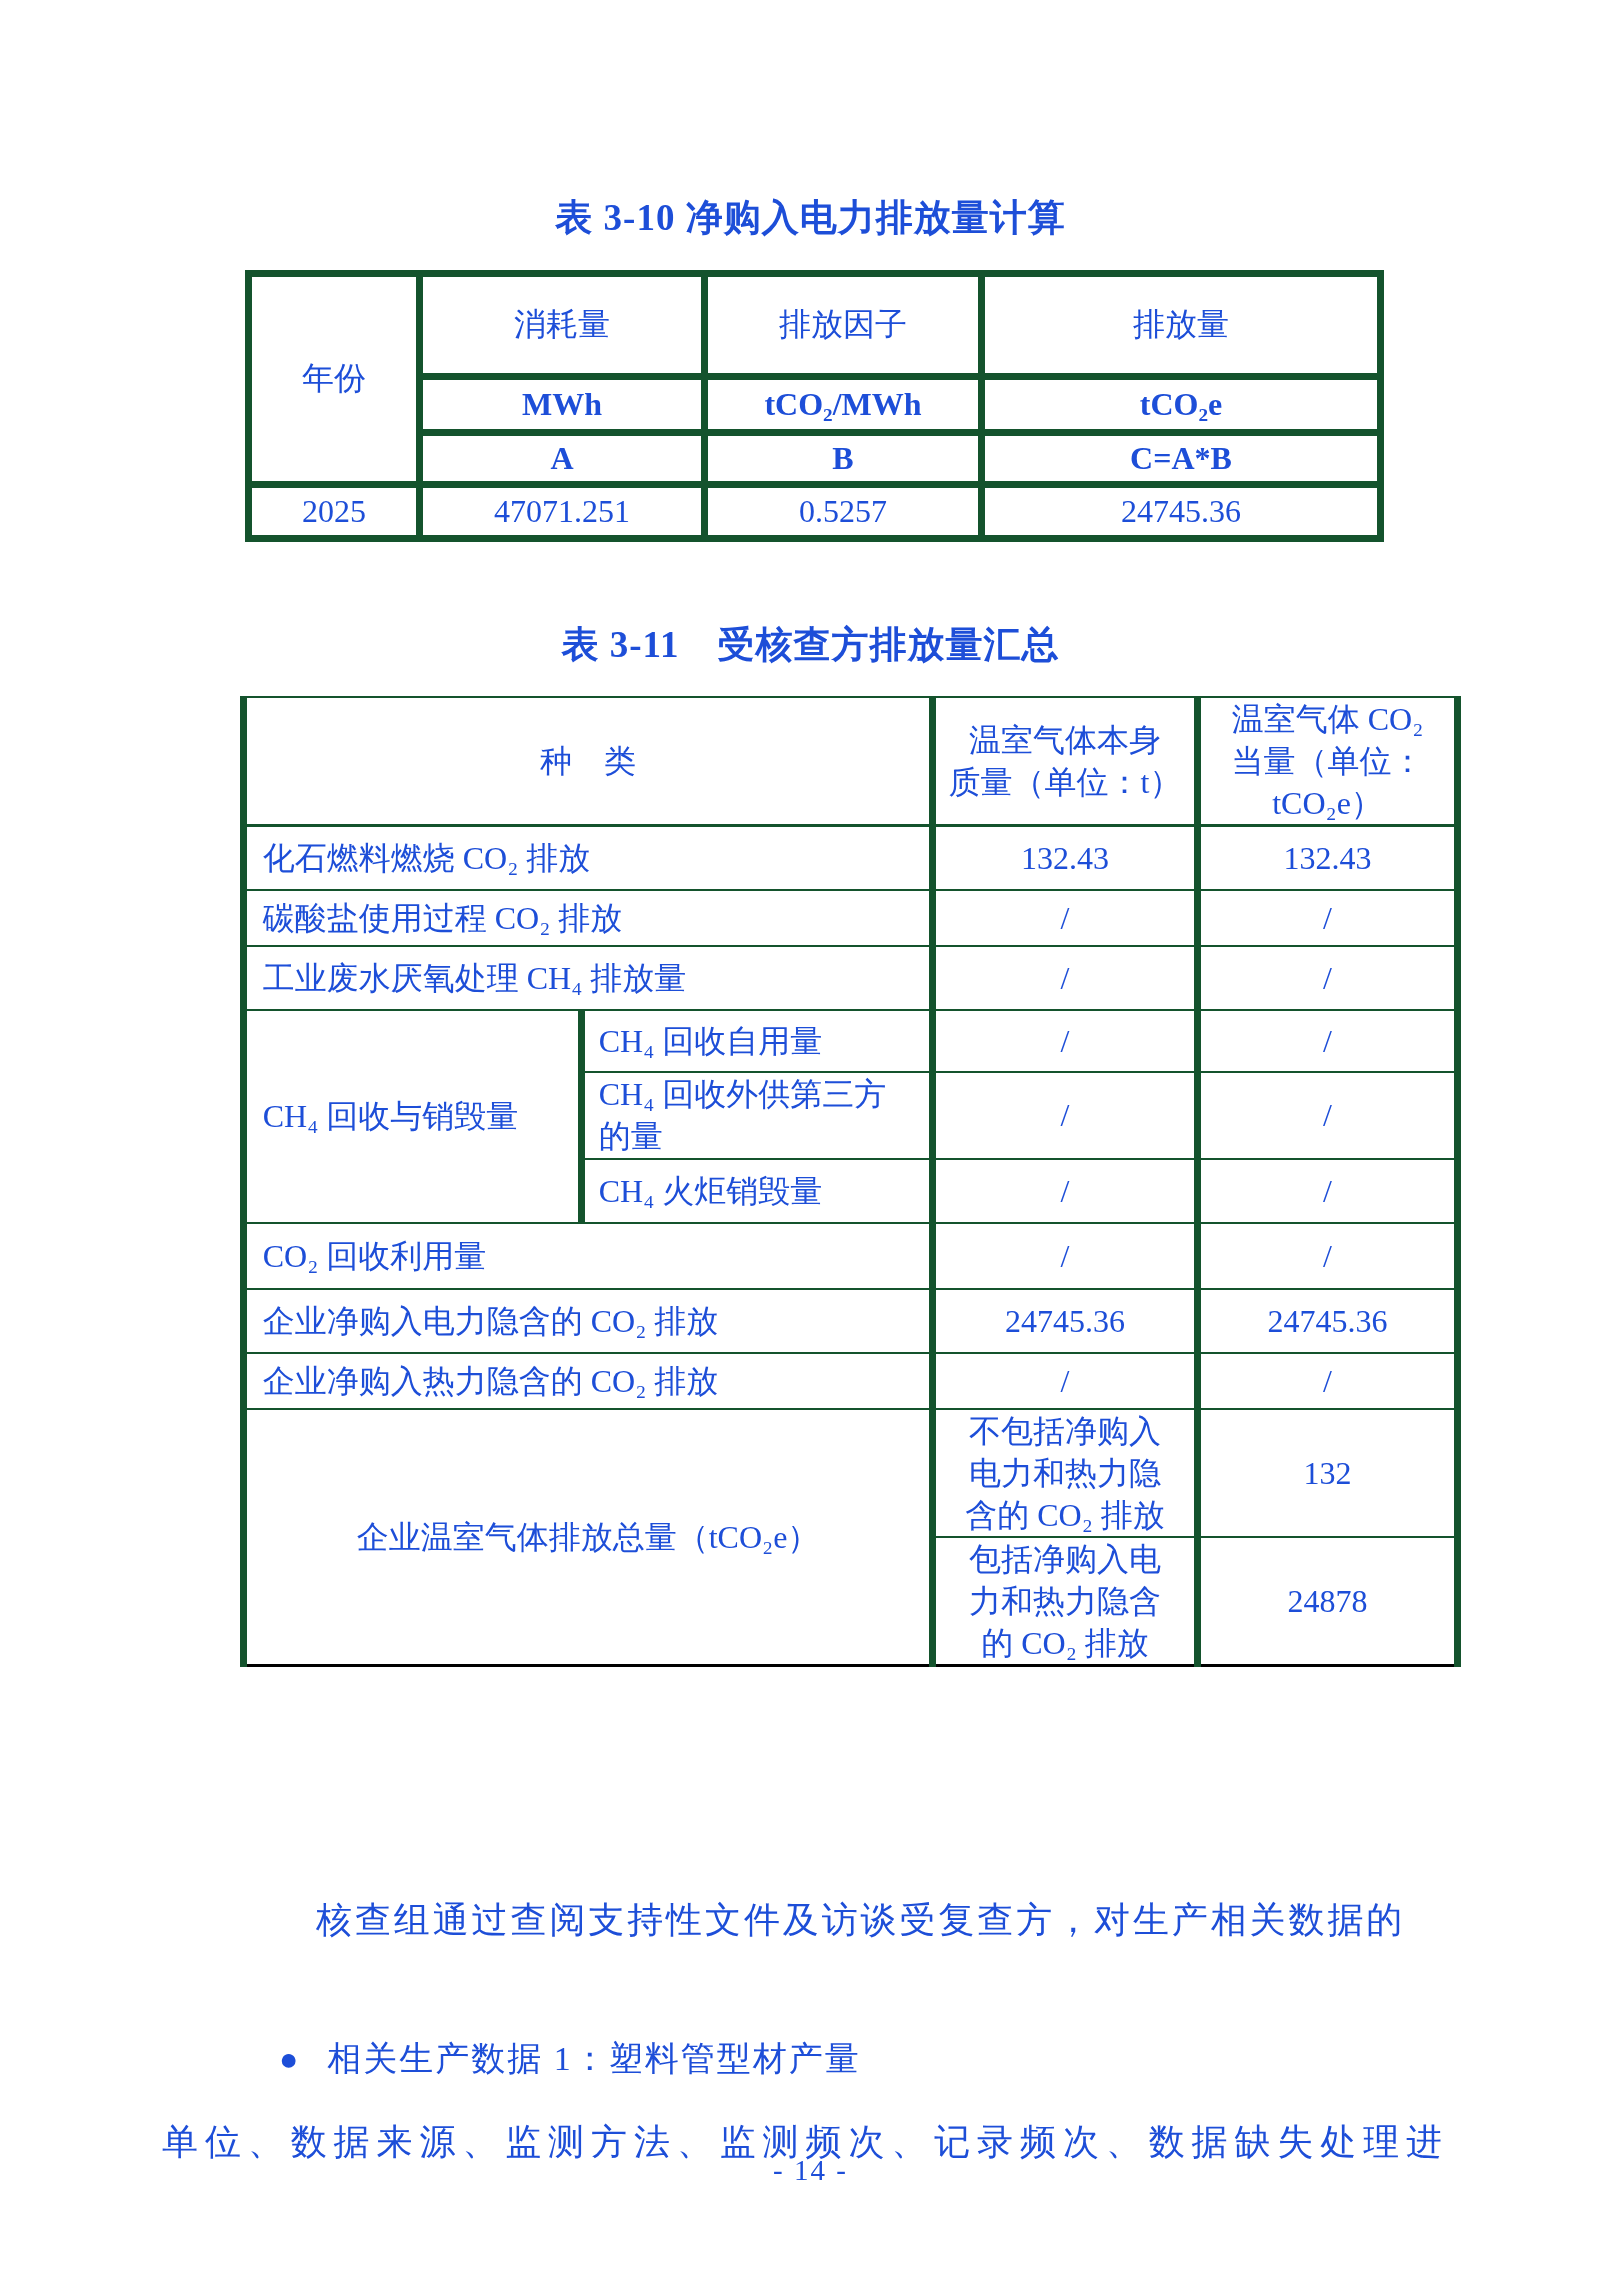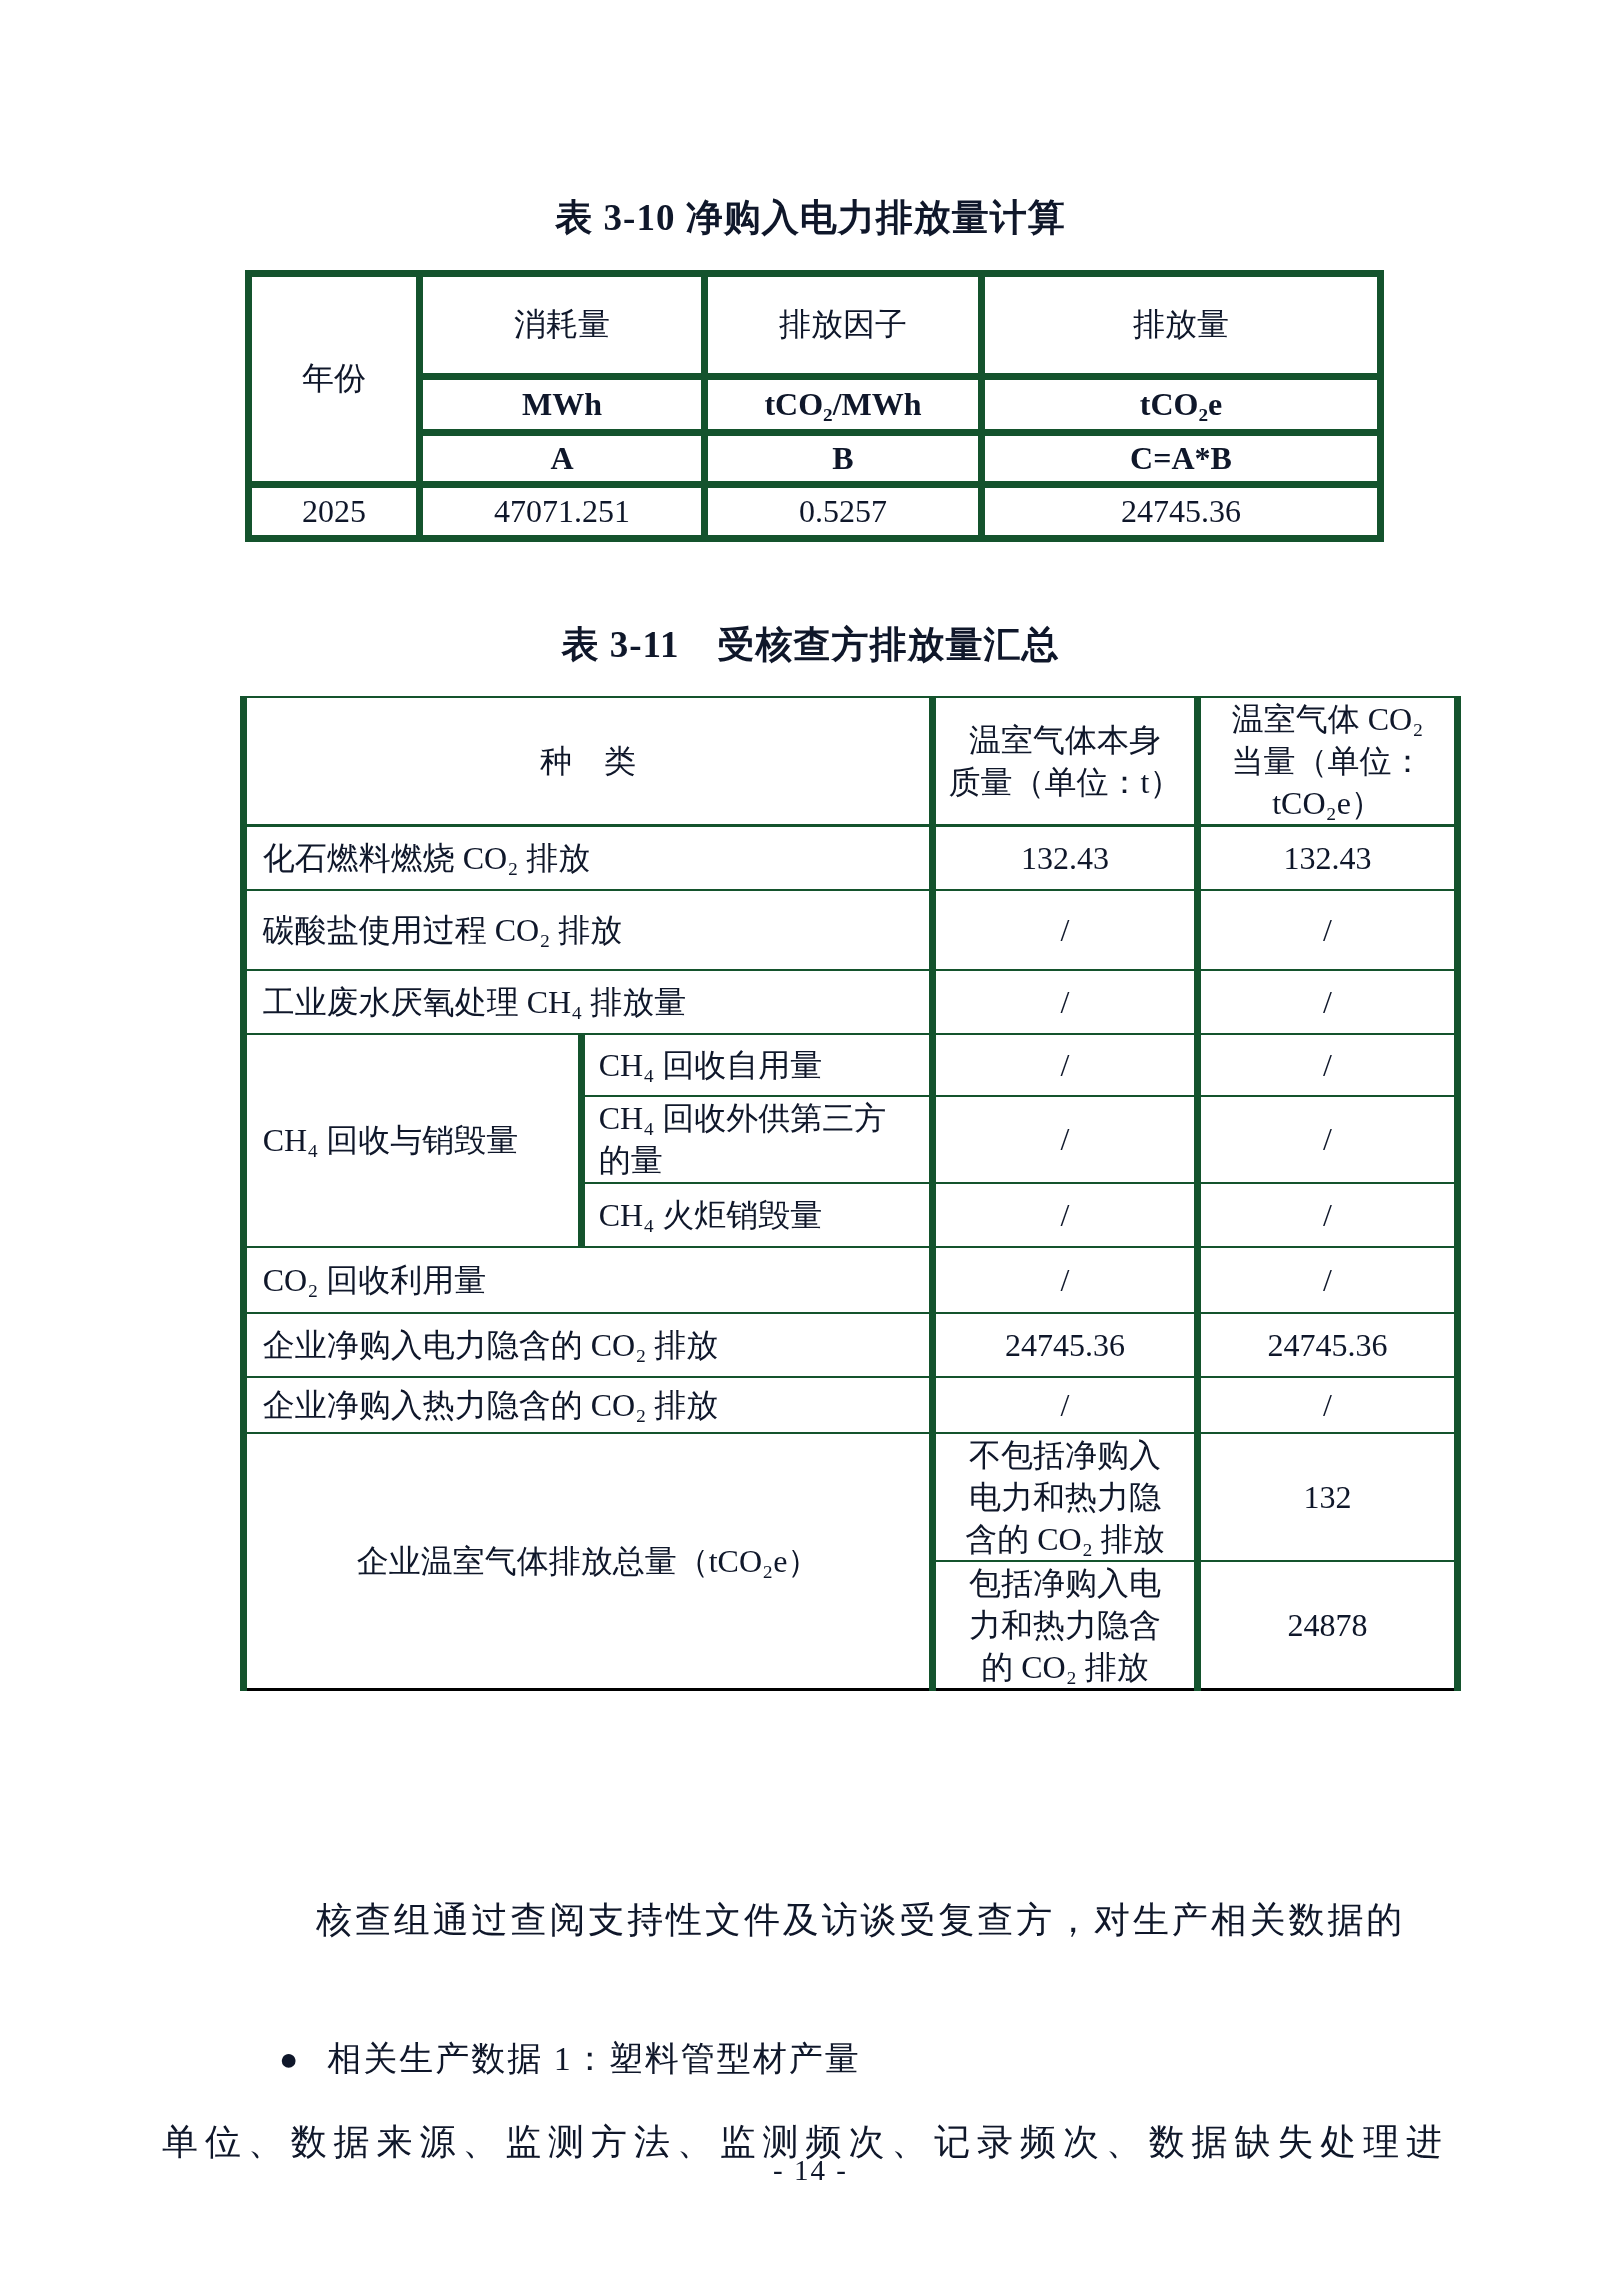--- a/index.html
+++ b/index.html
@@ -3,21 +3,21 @@
 <meta charset="utf-8">
 <style>
   html, body { margin: 0; padding: 0; background: #888; }
   .page {
     position: relative;
     width: 1621px;
     height: 2293px;
     margin: 0 auto;
     background: #ffffff;
     font-family: "Liberation Serif", "DejaVu Serif", serif;
-    color: #0f172a;
+    color: #1d4ed8;
     overflow: hidden;
   }
   .doc-title {
     position: absolute;
     left: 0;
     width: 100%;
     text-align: center;
     font-size: 37px;
     font-weight: bold;
     line-height: 47px;
@@ -159,21 +159,21 @@
 当量（单位：
 tCO₂e）</th>
       </tr>
     </thead>
     <tbody>
       <tr style="height:64px">
         <td colspan="2" class="label">化石燃料燃烧 CO₂ 排放</td>
         <td>132.43</td>
         <td>132.43</td>
       </tr>
-      <tr style="height:80px">
+      <tr style="height:56px">
         <td colspan="2" class="label">碳酸盐使用过程 CO₂ 排放</td>
         <td>/</td>
         <td>/</td>
       </tr>
       <tr style="height:64px">
         <td colspan="2" class="label">工业废水厌氧处理 CH₄ 排放量</td>
         <td>/</td>
         <td>/</td>
       </tr>
       <tr style="height:62px">

